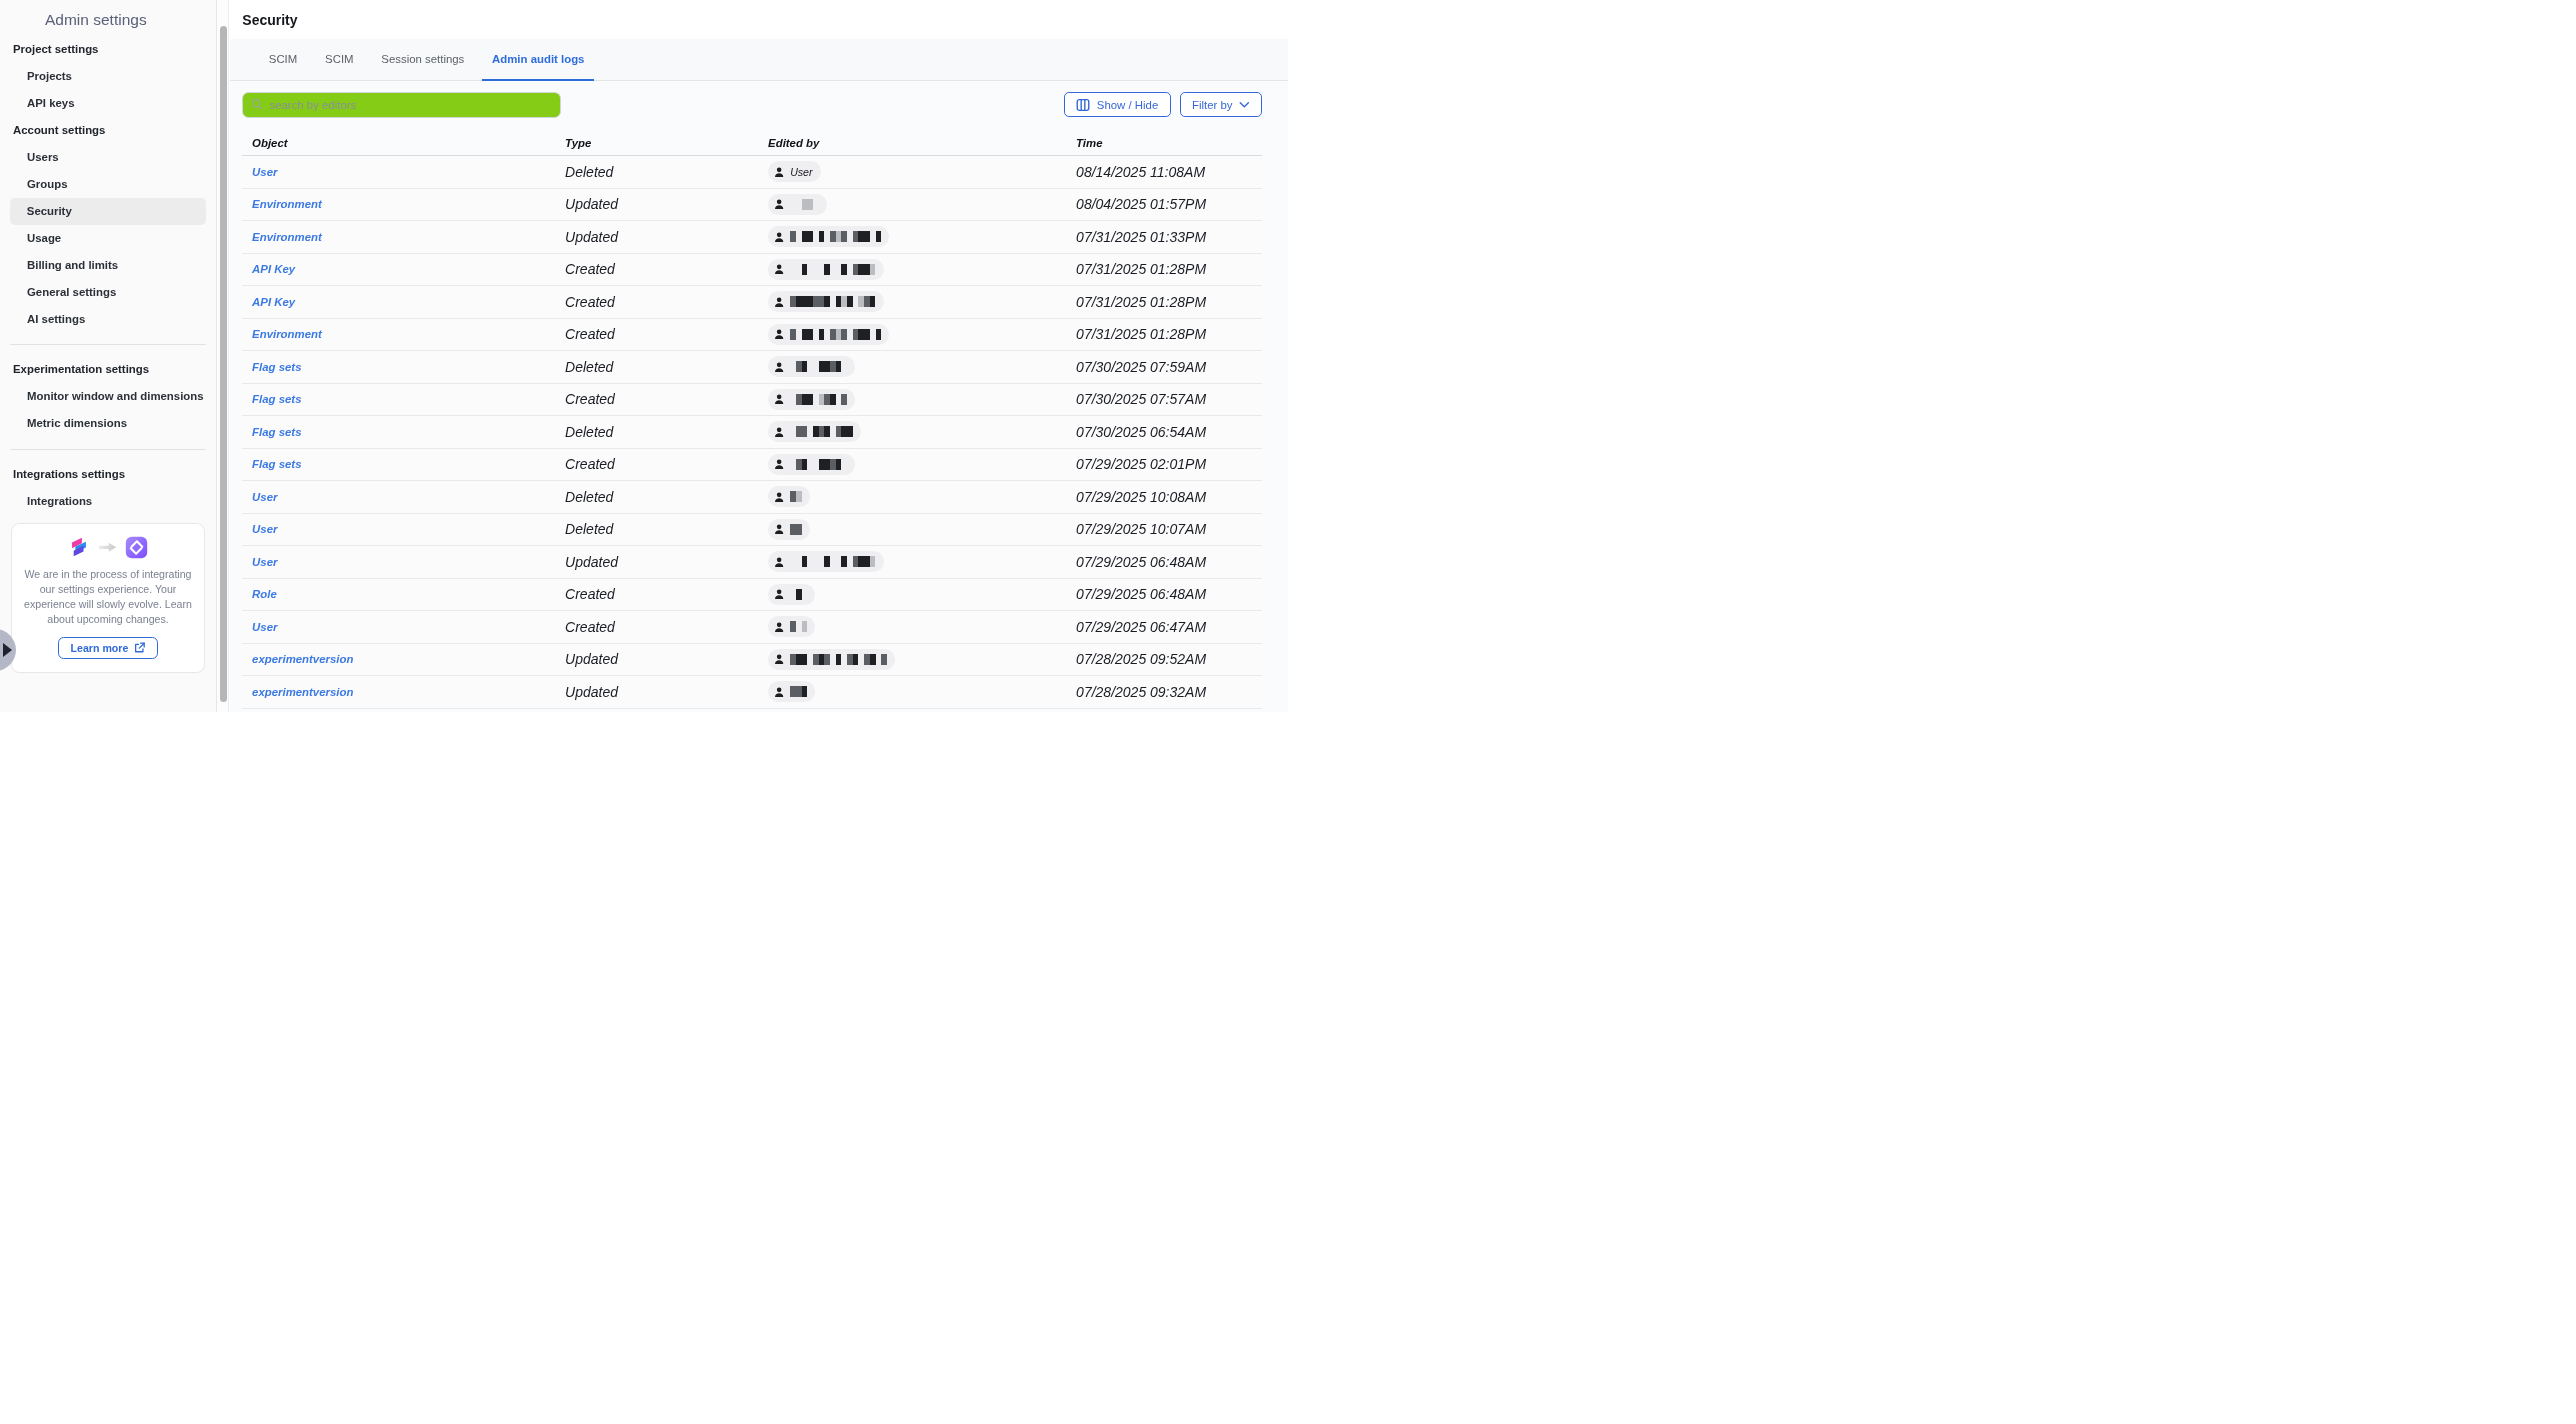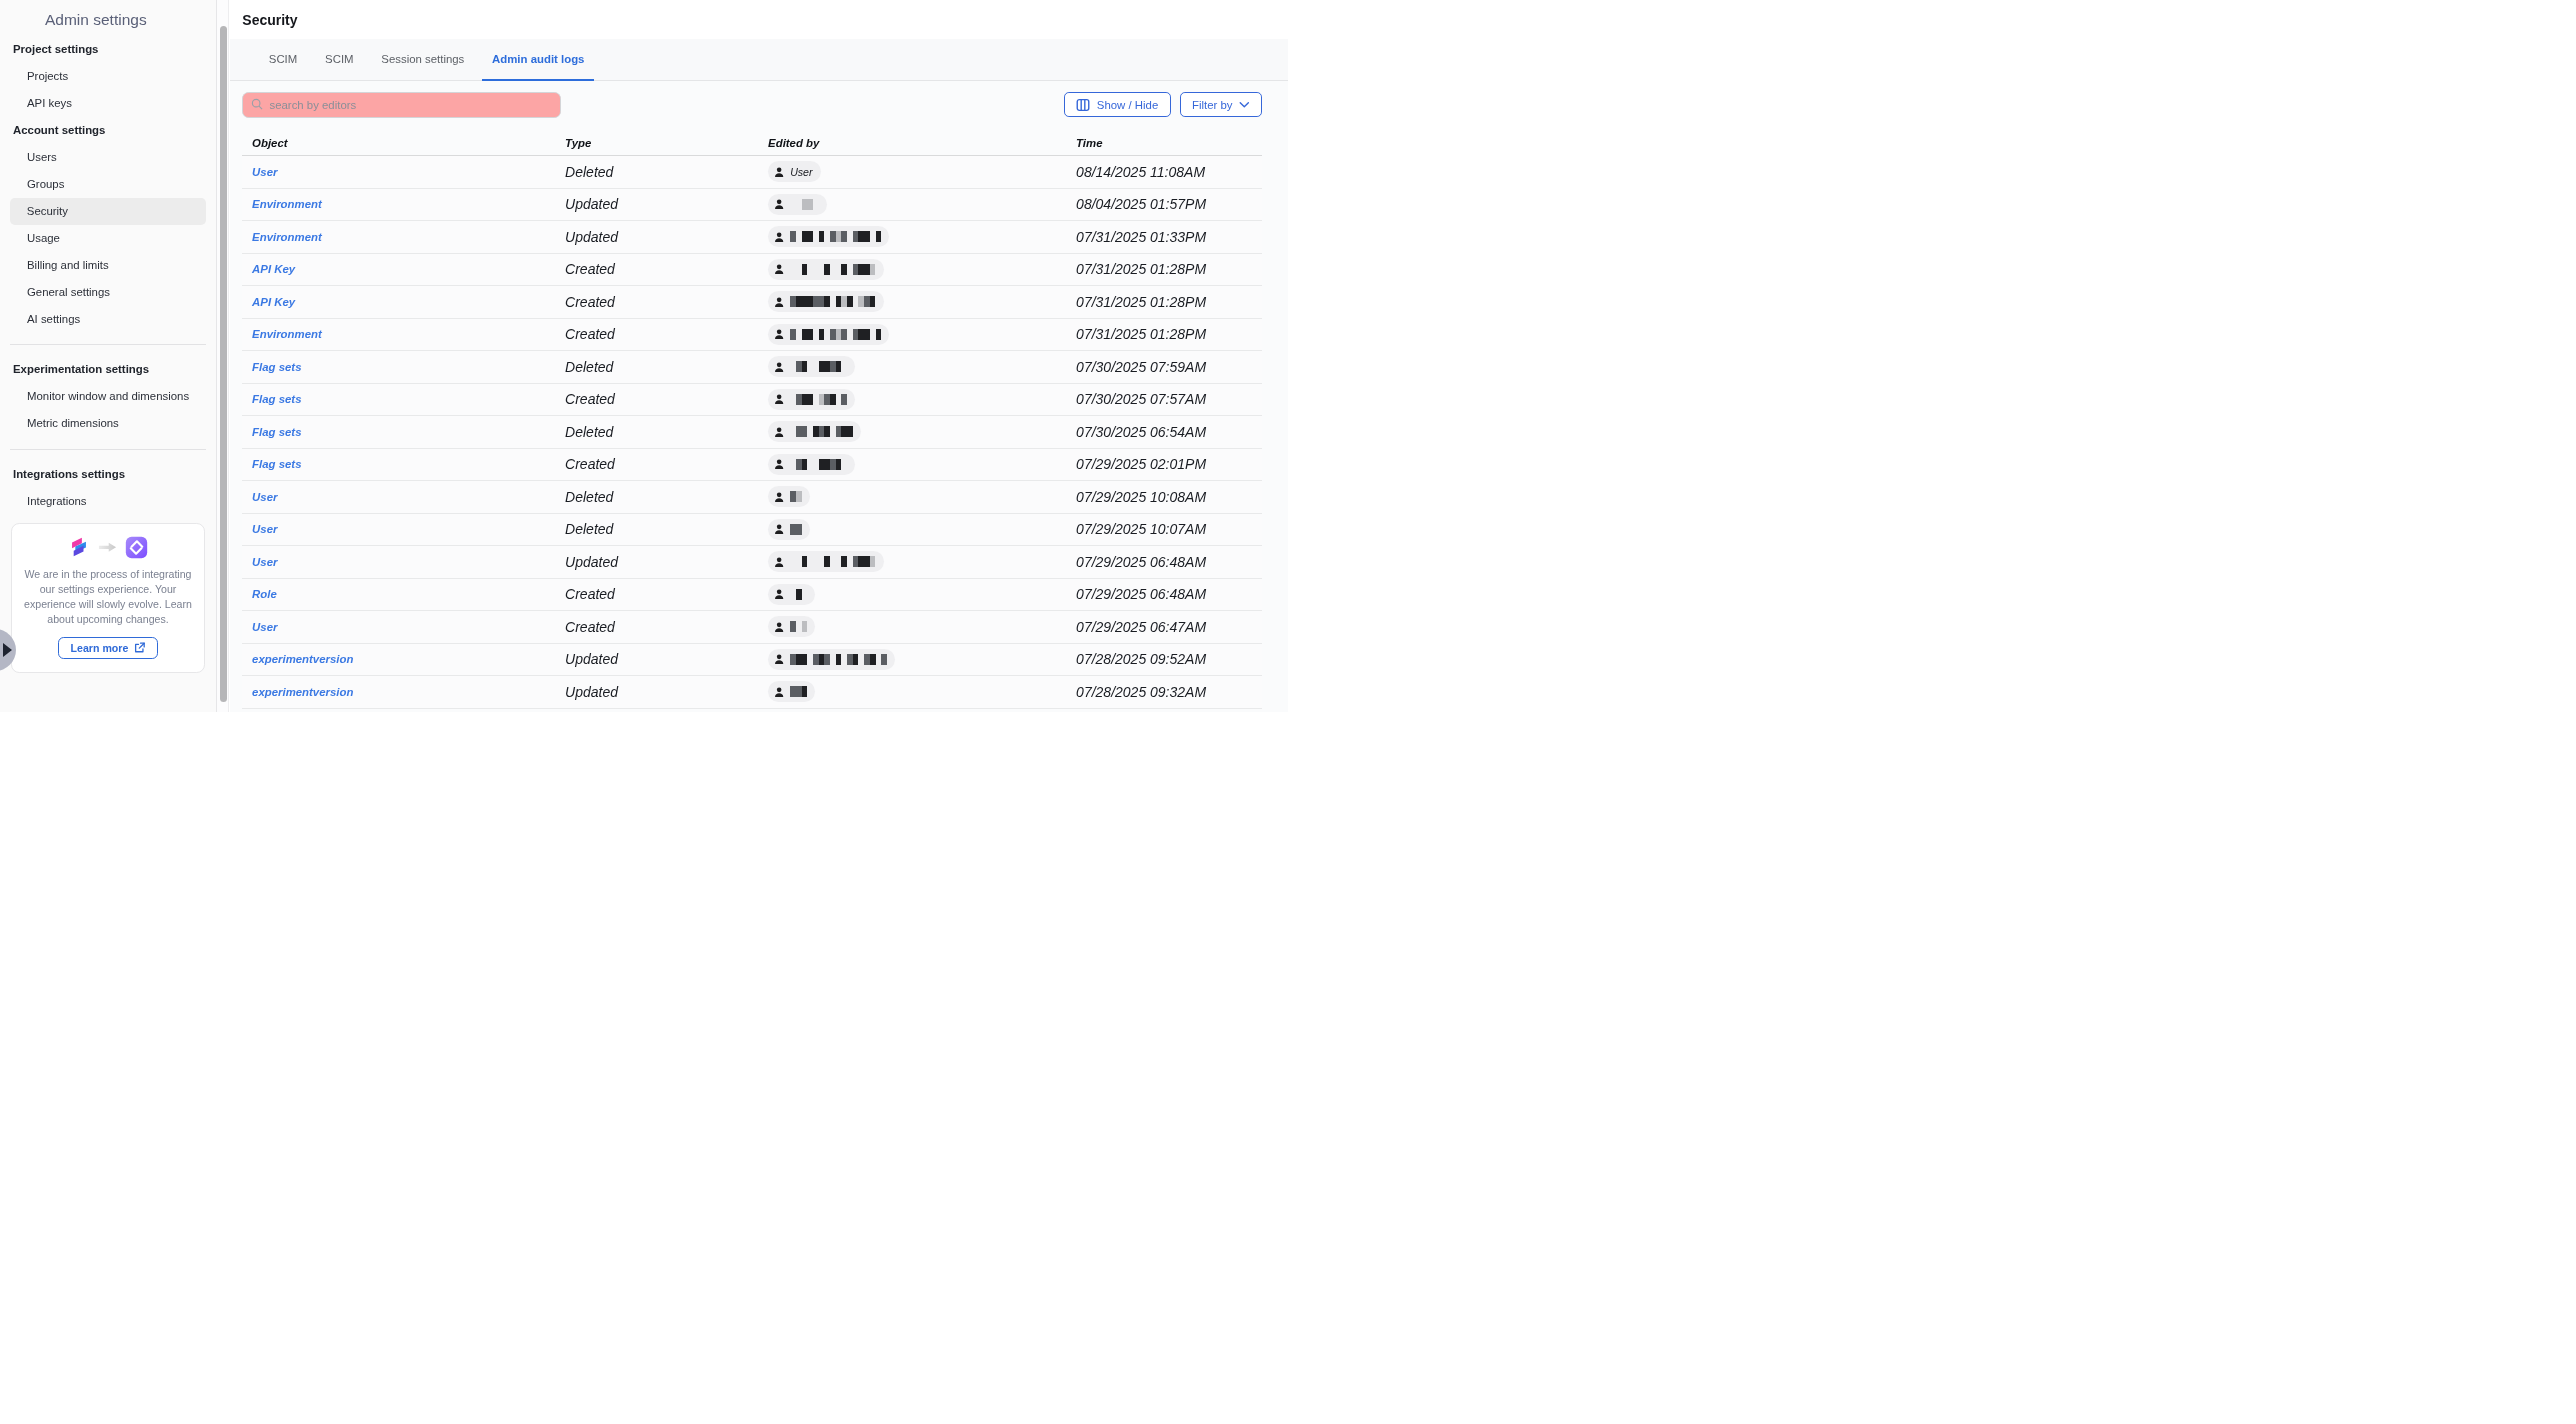--- a/index.html
+++ b/index.html
@@ -11,21 +11,21 @@
   }
   .app { position:absolute; inset:0; }
 
   
   .sidebar {
     position:absolute; left:0; top:0; width:216px; height:712px;
     background:#fafafa; overflow:hidden;
   }
   .sidebar-title { padding:9.8px 13px 6.5px; font-size:15.5px; line-height:19.6px; font-weight:400; color:#5a6078;margin-left:32px; }
   .nav-header { padding:0 13px; height:27px; line-height:27px; font-size:11.4px; font-weight:700; color:#20242c; }
-  .nav-item { height:27px; line-height:27px; padding-left:27px; font-size:11.4px; color:#2b2f38; cursor:pointer; white-space:nowrap; }
+  .nav-item { height:27px; line-height:27px; padding-left:27px; font-size:11.4px; color:#2b2f38; cursor:pointer; white-space:nowrap;font-weight:bold; }
   .nav-item.selected { background:#ececec; border-radius:4.9px; margin:0 9.8px; padding-left:17px; }
   .nav-divider { height:0.8px; background:#e2e2e4; margin:11.4px 9.8px; }
 
   .promo {
     margin:8.2px 11.4px 0; background:#ffffff; border:0.8px solid #e7e7e9;
     border-radius:8.2px; padding:11.4px 11.4px 13px; text-align:center;
   }
   .promo-logos { display:flex; align-items:center; justify-content:center; gap:8.2px; margin-bottom:8.2px; }
   .promo-text { font-size:10.6px; line-height:15px; color:#7b8191; }
   .learn-more {
@@ -54,21 +54,21 @@
   .main-header { height:39px; background:#ffffff; display:flex; align-items:center; padding-left:12.3px; }
   .main-header h1 { font-size:14px; font-weight:700; color:#15171c; }
 
   .tabs { height:42px; background:#f8f9fa; border-bottom:0.8px solid #e4e5e7; display:flex; align-items:stretch; padding-left:29px; gap:8.2px; }
   .tab { display:flex; align-items:center; padding:0 9.8px; font-size:11.4px; color:#5c6066; cursor:pointer; border-bottom:2.5px solid transparent; margin-bottom:-0.8px; }
   .tab.active { color:#2d6ddb; font-weight:700; border-bottom-color:#2d6ddb; }
 
   .toolbar { height:49px; position:relative; }
   .search {
     position:absolute; left:12.3px; top:10.6px; width:319px; height:26px;
-    background:#fca5a5; border:0.8px solid #d4d5d8; border-radius:6.5px;
+    background:#84cc16; border:0.8px solid #d4d5d8; border-radius:6.5px;
     display:flex; align-items:center; padding:0 8.2px; gap:5.7px;
   }
   .search input { border:none; outline:none; background:transparent; flex:1; font-size:11.4px; color:#333; font-family:"Liberation Sans", sans-serif; }
   .search input::placeholder { color:#8a8f98; }
   .toolbar-buttons { position:absolute; right:26px; top:11.4px; display:flex; gap:9px; }
   .tbtn {
     display:flex; align-items:center; gap:6.5px; height:24.5px; padding:0 11.4px;
     background:#fff; border:1.2px solid #3667d9; border-radius:4.9px;
     color:#3667d9; font-size:11.4px; font-weight:500; cursor:pointer;
     font-family:"Liberation Sans", sans-serif;

